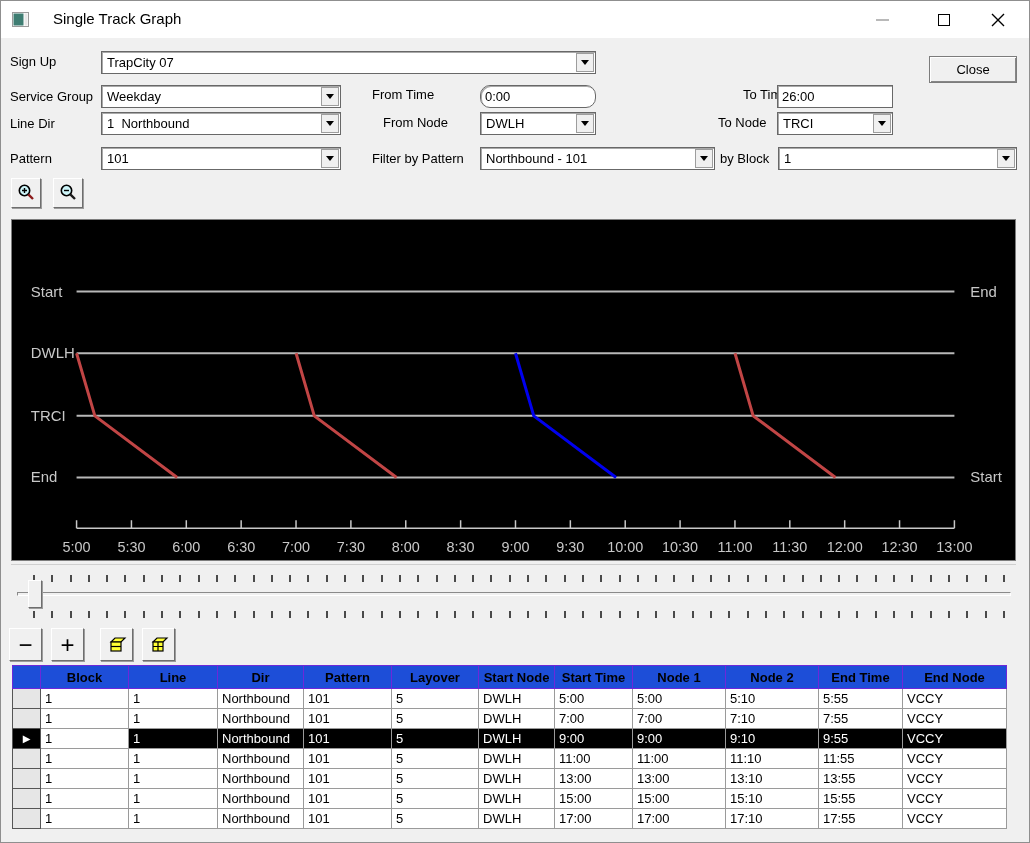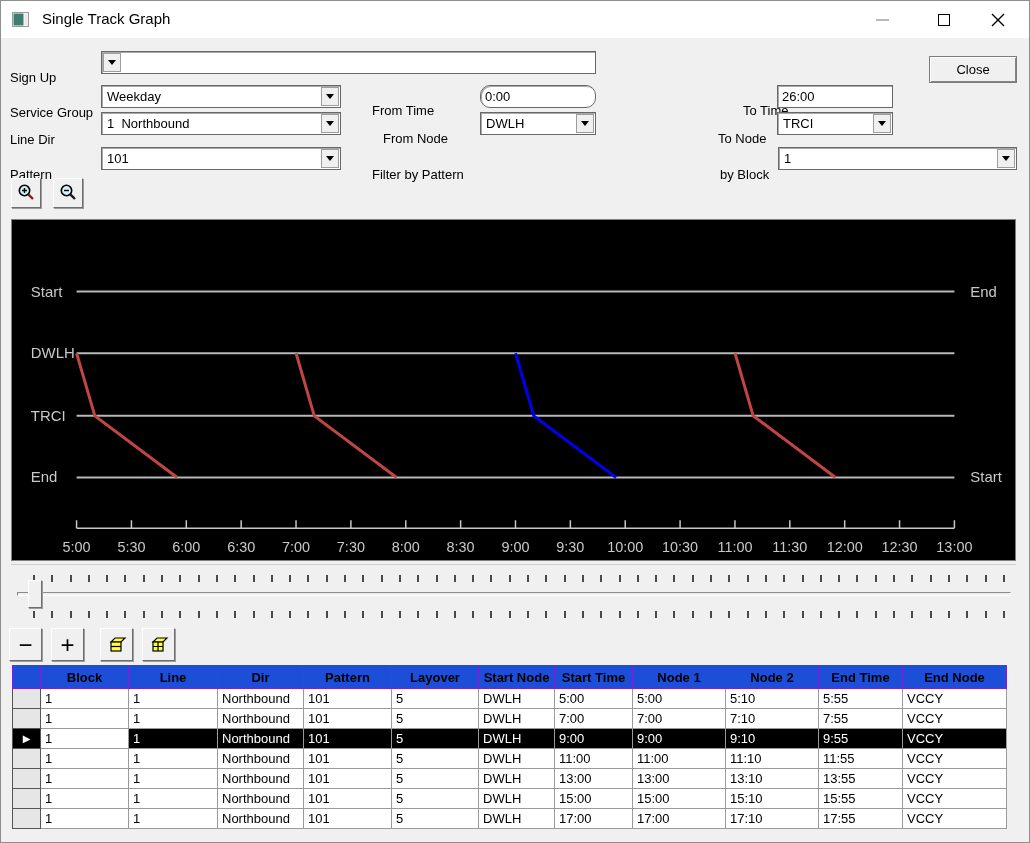--- a/index.html
+++ b/index.html
@@ -5,27 +5,27 @@
   html,body { margin:0; padding:0; background:#d4d4d4; }
   * { box-sizing:border-box; }
   .window {
     position:relative; width:1030px; height:843px; background:#f0f0f0;
     font-family:"Liberation Sans", sans-serif; font-size:13px; color:#000;
     border:1px solid #8f8f8f; overflow:hidden;
   }
   
   .titlebar { position:absolute; left:0; top:0; width:100%; height:37px; background:#ffffff; }
   .titlebar .appicon { position:absolute; left:11px; top:11px; width:17px; height:15px; }
-  .titlebar .title { position:absolute; left:41px; top:9px; font-size:15px; }
+  .titlebar .title { position:absolute; left:52px; top:9px; font-size:15px; }
   .winbtn { position:absolute; top:0; width:46px; height:37px; display:flex; align-items:center; justify-content:center; }
   .winbtn.min { right:124px; } .winbtn.max { right:62px; } .winbtn.close { right:8px; }
   .glyph-min { width:13px; height:2px; background:#b9b9b9; }
   .glyph-max { width:12px; height:12px; border:1.5px solid #000; }
   
-  .lbl { position:absolute; white-space:nowrap;margin-top:16px; }
+  .lbl { position:absolute; white-space:nowrap; }
   .combo { position:absolute; height:23px; background:#fff; border:1px solid #686868;
            box-shadow:inset 1px 1px 0 #a9a9a9; display:flex; }
   .combo-val { flex:1; padding:3px 4px 0 5px; white-space:pre; overflow:hidden; }
   .combo-btn { width:18px; margin:1px; background:#f0f0f0; border:1px solid #fff;
                border-right-color:#707070; border-bottom-color:#707070;
                box-shadow:1px 1px 0 #404040 inset 0 0 0 transparent;
                box-shadow:none; display:flex; align-items:center; justify-content:center; }
   .combo-btn { border-top-color:#fdfdfd; border-left-color:#fdfdfd; outline:1px solid #9d9d9d; outline-offset:-1px; }
   .arr { width:0; height:0; border-left:4px solid transparent; border-right:4px solid transparent; border-top:5px solid #000; }
   .tbox { position:absolute; height:23px; background:#fff; border:1px solid #686868;
@@ -97,20 +97,21 @@
   <span class="lbl" style="left:9px;top:115px">Line Dir</span>
   <span class="lbl" style="left:9px;top:150px">Pattern</span>
   <span class="lbl" style="left:371px;top:86px">From Time</span>
   <span class="lbl" style="left:382px;top:114px">From Node</span>
   <span class="lbl" style="left:371px;top:150px">Filter by Pattern</span>
   <span class="lbl" style="left:742px;top:86px">To Time</span>
   <span class="lbl" style="left:717px;top:114px">To Node</span>
   <span class="lbl" style="left:719px;top:150px">by Block</span>
 
   <div class="combo" style="left:100px;top:50px;width:495px">
+    <span class="combo-val">TrapCity 07</span>
     <span class="combo-btn">
         <span class="arr"></span>
       </span>
   </div>
   <div class="combo" style="left:100px;top:84px;width:240px">
     <span class="combo-val">Weekday</span>
     <span class="combo-btn">
         <span class="arr"></span>
       </span>
   </div>
@@ -123,20 +124,26 @@
   <div class="combo" style="left:100px;top:146px;width:240px">
     <span class="combo-val">101</span>
     <span class="combo-btn">
         <span class="arr"></span>
       </span>
   </div>
 
   <input class="tbox" style="left: 479px; top: 84px; width: 116px; border-radius: 10px;" value="0:00">
   <div class="combo" style="left:479px;top:111px;width:116px">
     <span class="combo-val">DWLH</span>
+    <span class="combo-btn">
+        <span class="arr"></span>
+      </span>
+  </div>
+  <div class="combo" style="left:479px;top:146px;width:235px">
+    <span class="combo-val">Northbound - 101</span>
     <span class="combo-btn">
         <span class="arr"></span>
       </span>
   </div>
 
   <input class="tbox" style="left: 776px; top: 84px; width: 116px;" value="26:00">
   <div class="combo" style="left:776px;top:111px;width:116px">
     <span class="combo-val">TRCI</span>
     <span class="combo-btn">
         <span class="arr"></span>

